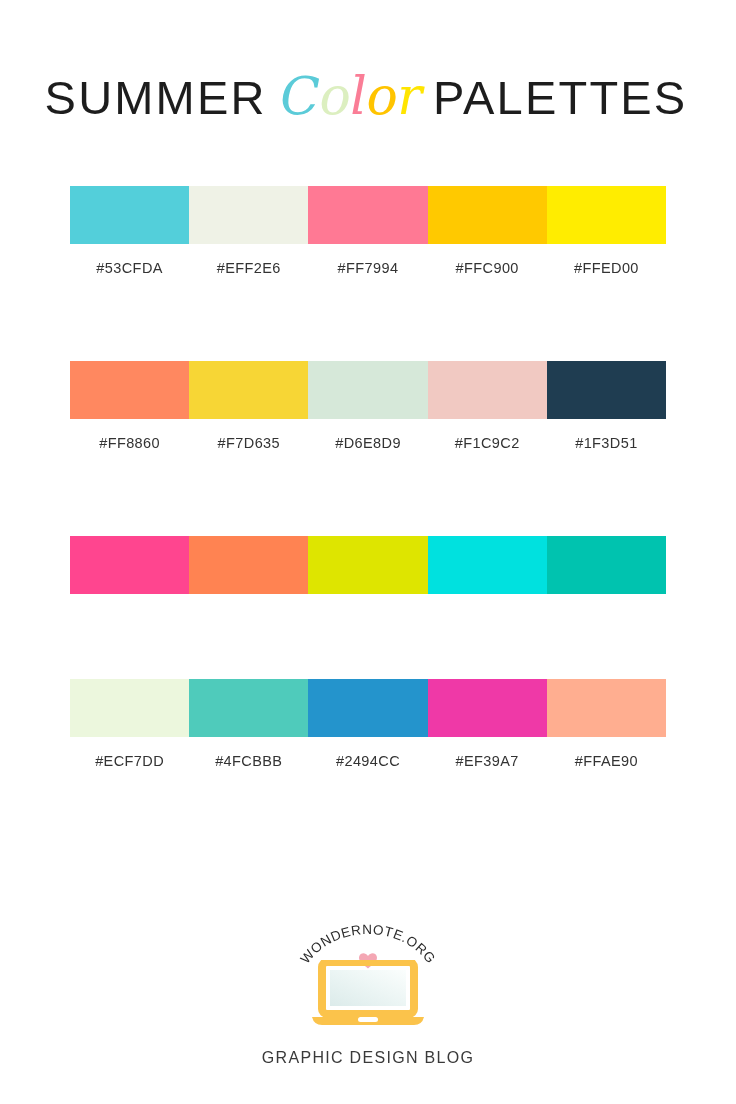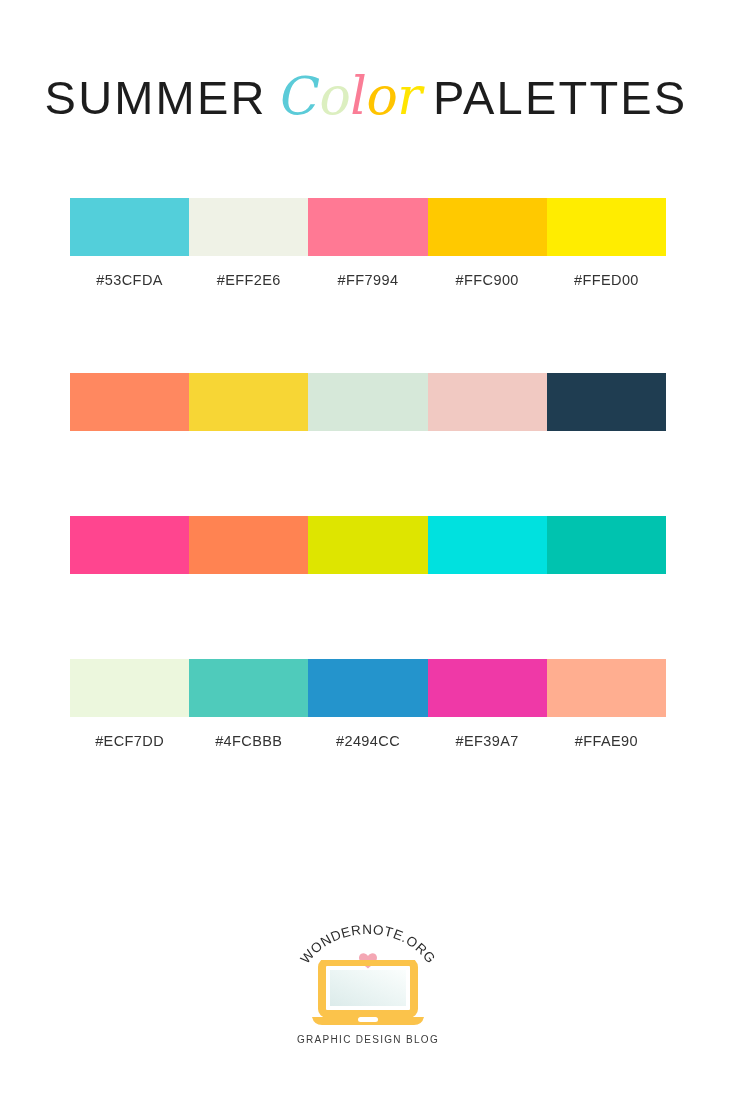--- a/index.html
+++ b/index.html
@@ -46,21 +46,21 @@
     font-weight: 400;
     letter-spacing: -0.5px;
     vertical-align: baseline;
     padding: 0 7px 0 9px;
   }
   .title-script span { display: inline-block; }
 
   
   .palettes {
     position: absolute;
-    top: 198px;
+    top: 186px;
     left: 70px;
     width: 596px;
   }
   .palette-row {
     width: 596px;
     margin-bottom: 85px;
   }
   .palette-row:last-child { margin-bottom: 8px; }
 
   .swatch-bar {
@@ -98,23 +98,23 @@
   }
   .logo-mark {
     position: relative;
     width: 160px;
     height: 110px;
     margin: 0 auto;
   }
   .arc-text { position: absolute; top: 0; left: 0; }
   .laptop { position: absolute; top: 40px; left: 22px; }
   .footer-tagline {
-    margin-top: 4px;
-    font-family: "Liberation Sans", sans-serif;
-    font-size: 10px;
+    margin-top: 19px;
+    font-family: "Liberation Sans", sans-serif;
+    font-size: 16px;
     font-weight: 400;
     letter-spacing: 1.3px;
     color: #3a3a3a;
   }
 </style>
 </head>
 <body>
 
 <div class="page">
 
@@ -141,20 +141,27 @@
           <div class="swatch-label">#FFED00</div>
         </div>
       </div>
       <div class="palette-row">
         <div class="swatch-bar">
           <div class="swatch" style="background: rgb(255, 136, 96);"></div>
           <div class="swatch" style="background: rgb(247, 214, 53);"></div>
           <div class="swatch" style="background: rgb(214, 232, 217);"></div>
           <div class="swatch" style="background: rgb(241, 201, 194);"></div>
           <div class="swatch" style="background: rgb(31, 61, 81);"></div>
+        </div>
+        <div class="label-bar">
+          <div class="swatch-label">#FF8860</div>
+          <div class="swatch-label">#F7D635</div>
+          <div class="swatch-label">#D6E8D9</div>
+          <div class="swatch-label">#F1C9C2</div>
+          <div class="swatch-label">#1F3D51</div>
         </div>
       </div>
       <div class="palette-row">
         <div class="swatch-bar">
           <div class="swatch" style="background: rgb(255, 69, 143);"></div>
           <div class="swatch" style="background: rgb(255, 131, 82);"></div>
           <div class="swatch" style="background: rgb(222, 229, 0);"></div>
           <div class="swatch" style="background: rgb(0, 225, 223);"></div>
           <div class="swatch" style="background: rgb(0, 195, 175);"></div>
         </div>

